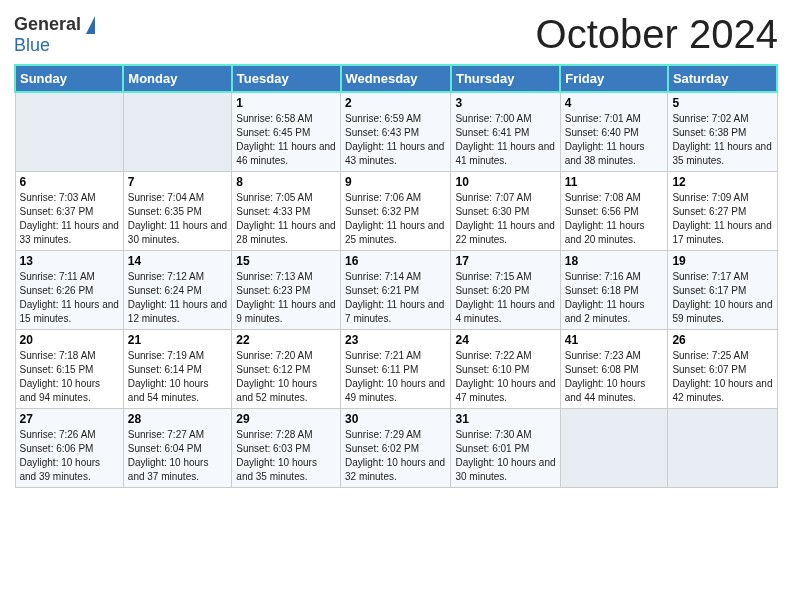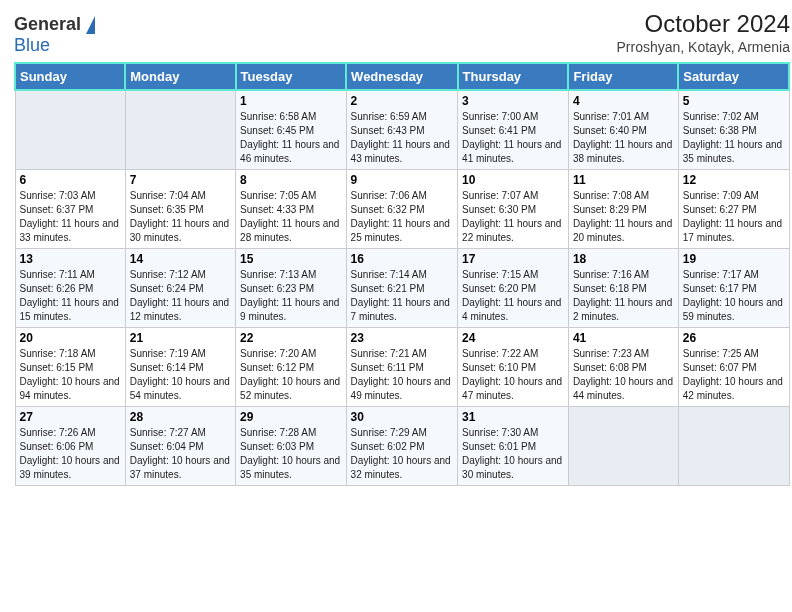--- a/index.html
+++ b/index.html
@@ -7,21 +7,21 @@
       font-family: Arial, sans-serif;
       background: #fff;
       width: 792px;
       min-height: 612px;
       padding: 0;
     }
     .container {
       width: 792px;
       min-height: 612px;
       background: #fff;
-      padding: 10px 2px 10px 14px;
+      padding: 10px 14px 10px 14px;
     }
     .header {
       display: flex;
       justify-content: space-between;
       align-items: flex-start;
       margin-bottom: 6px;
     }
     .logo {
       display: flex;
       flex-direction: column;
@@ -38,21 +38,21 @@
       height: 0;
       border-left: 9px solid transparent;
       border-right: 0px solid transparent;
       border-bottom: 18px solid #2a6db5;
       margin-left: 3px;
     }
     .title-area {
       text-align: right;
     }
     .main-title {
-      font-size: 24px;
+      font-size: 40px;
       font-weight: normal;
       color: #222;
       line-height: 1.2;
       text-align: right;
     }
     .subtitle {
       font-size: 14px;
       color: #444;
     }
     table {
@@ -112,21 +112,20 @@
   <div class="header">
     <div class="logo">
       <div class="logo-row">
         <span style="font-size:18px;font-weight:bold;color:#333;">General</span>
         <div class="logo-triangle"></div>
       </div>
       <span style="font-size:18px;font-weight:normal;color:#2a6db5;margin-left:0;">Blue</span>
     </div>
     <div class="title-area">
       <div class="main-title">October 2024</div>
-      <div class="subtitle">Prroshyan, Kotayk, Armenia</div>
     </div>
   </div>
 
   <table>
     <thead>
       <tr>
         <th>Sunday</th>
         <th>Monday</th>
         <th>Tuesday</th>
         <th>Wednesday</th>
@@ -176,21 +175,21 @@
           <td>
             <span class="day-num">9</span>
             <div class="day-info"><span>Sunrise: 7:06 AM</span><br><span>Sunset: 6:32 PM</span><br><span>Daylight: 11 hours and 25 minutes.</span></div>
           </td>
           <td>
             <span class="day-num">10</span>
             <div class="day-info"><span>Sunrise: 7:07 AM</span><br><span>Sunset: 6:30 PM</span><br><span>Daylight: 11 hours and 22 minutes.</span></div>
           </td>
           <td>
             <span class="day-num">11</span>
-            <div class="day-info"><span>Sunrise: 7:08 AM</span><br><span>Sunset: 8:29 PM</span><br><span>Daylight: 11 hours and 20 minutes.</span></div>
+            <div class="day-info"><span>Sunrise: 7:08 AM</span><br><span>Sunset: 6:56 PM</span><br><span>Daylight: 11 hours and 20 minutes.</span></div>
           </td>
           <td>
             <span class="day-num">12</span>
             <div class="day-info"><span>Sunrise: 7:09 AM</span><br><span>Sunset: 6:27 PM</span><br><span>Daylight: 11 hours and 17 minutes.</span></div>
           </td>
         </tr>
         <tr>
           <td>
             <span class="day-num">13</span>
             <div class="day-info"><span>Sunrise: 7:11 AM</span><br><span>Sunset: 6:26 PM</span><br><span>Daylight: 11 hours and 15 minutes.</span></div>

